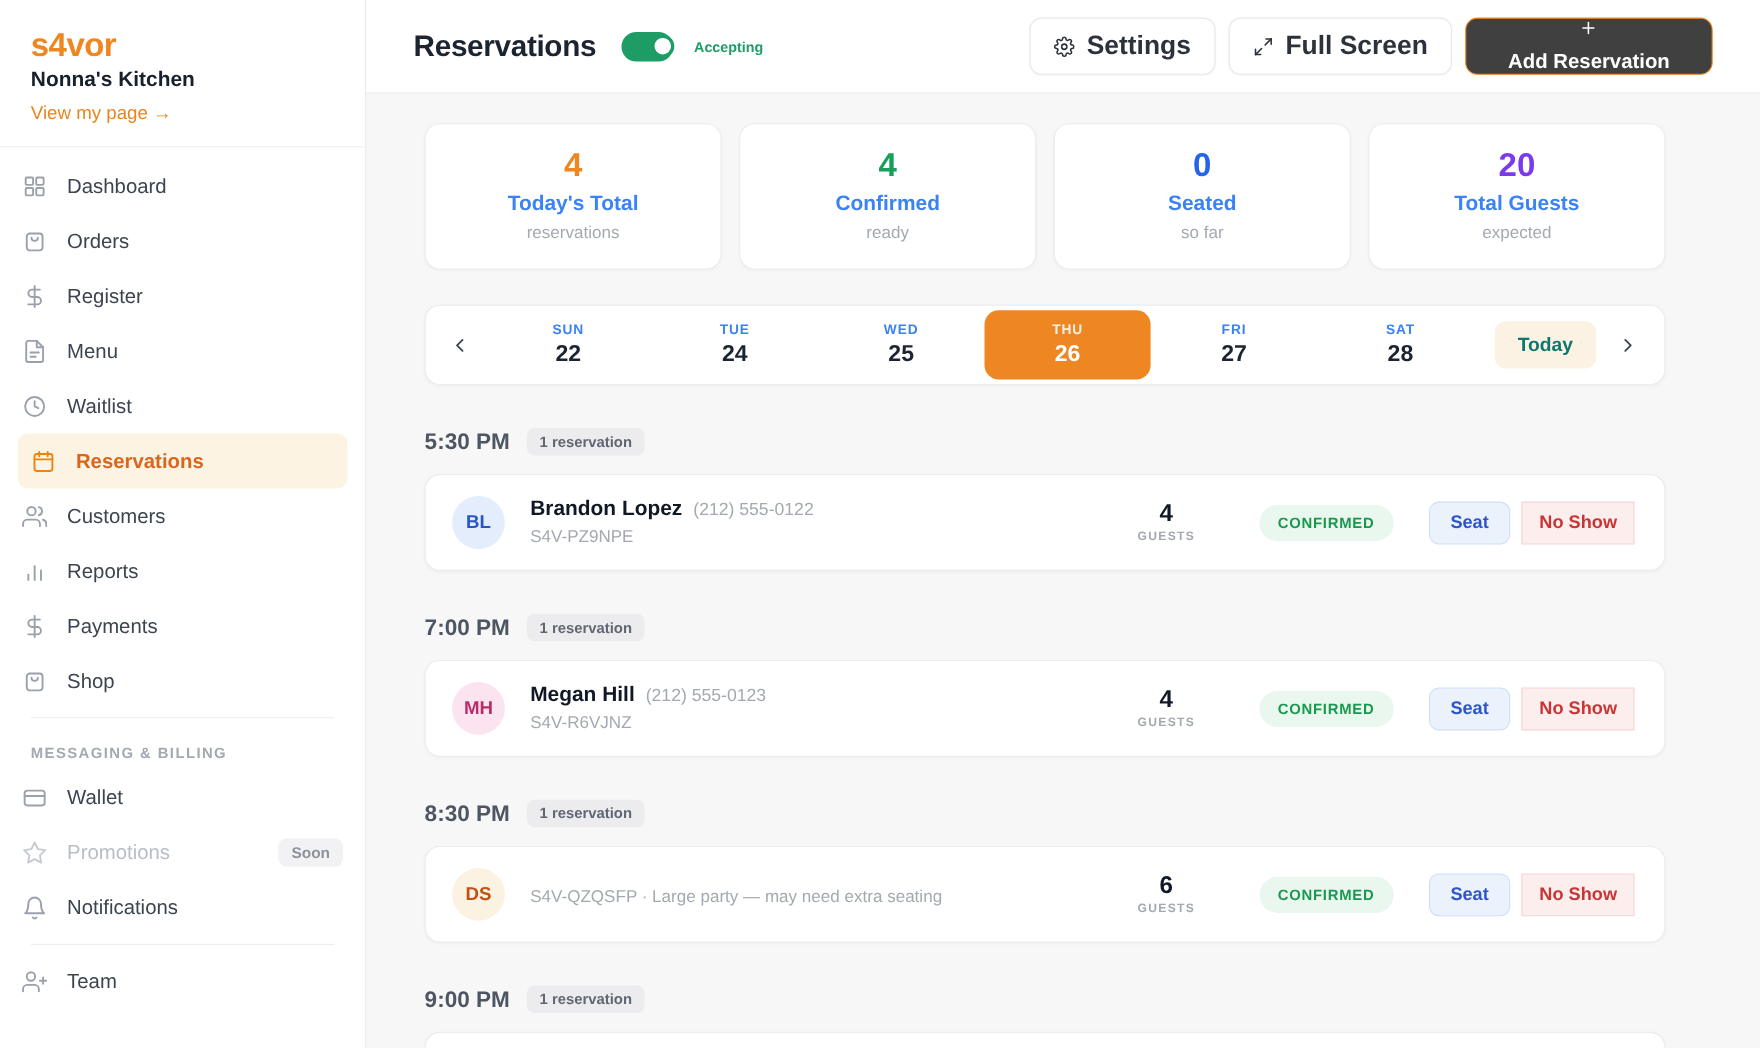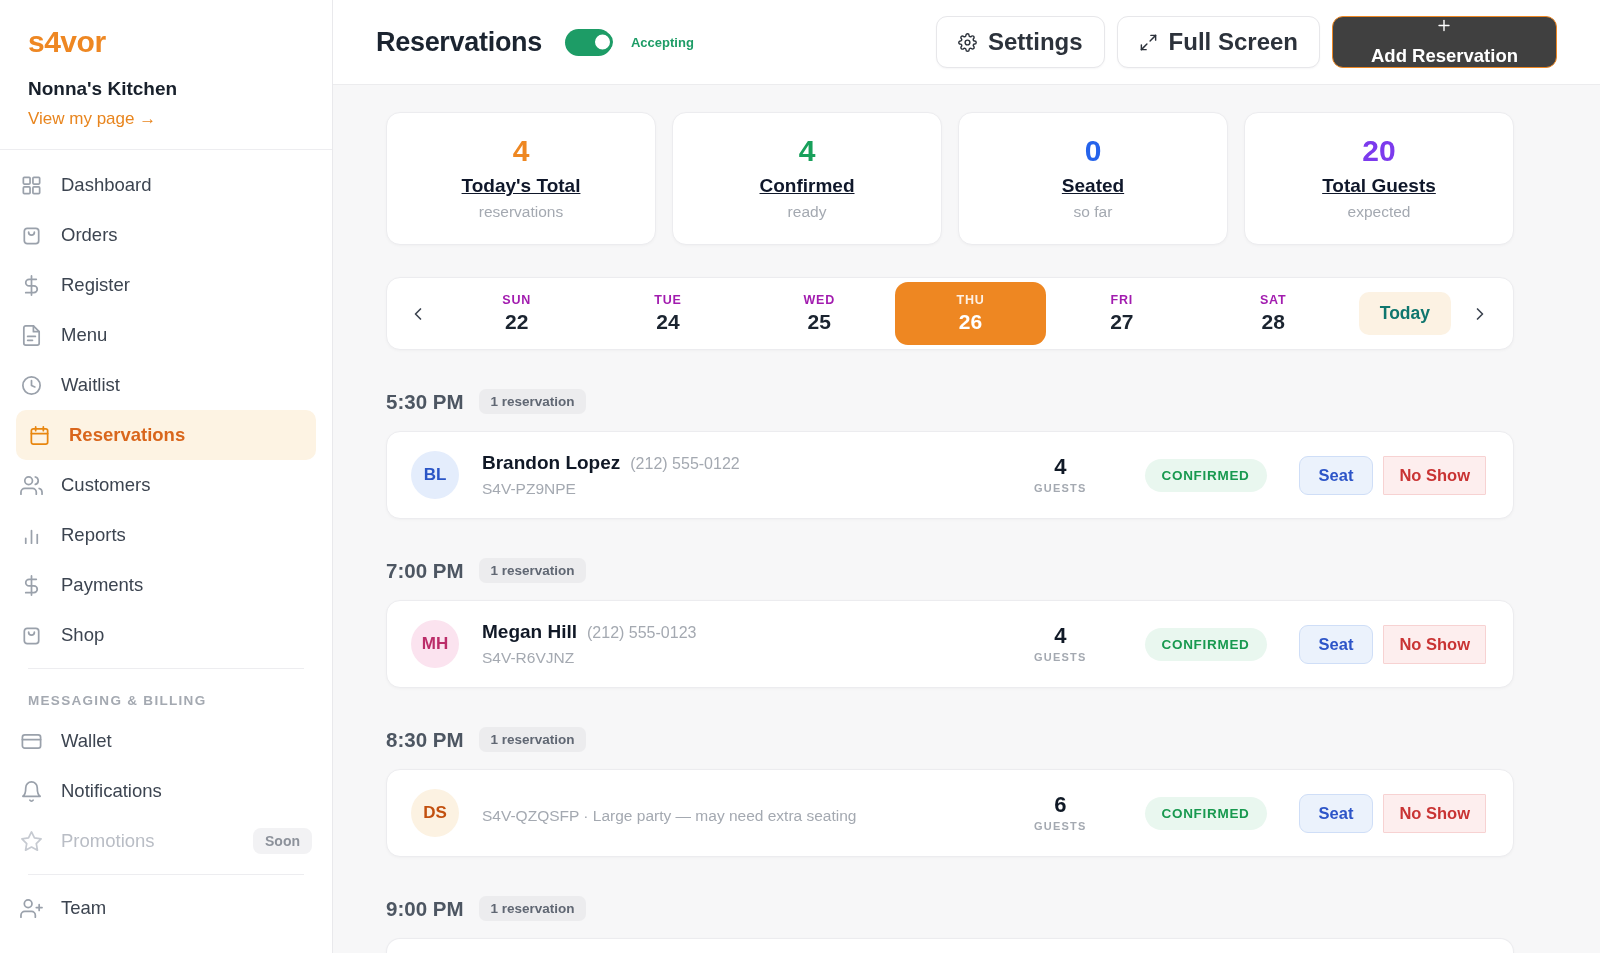--- a/index.html
+++ b/index.html
@@ -8,21 +8,21 @@
     width:1600px; height:953px; overflow:hidden;
     font-family:"Liberation Sans", sans-serif;
     background:#f7f7f8; color:#1b2430;
   }
   .app { display:flex; height:953px; }
 
   
   .sidebar { width:333px; min-width:333px; background:#fff; border-right:1px solid #e9e9ec; height:953px; overflow:hidden; }
   .sidebar-top { padding:25px 28px 0; }
   .logo { font-size:30px; font-weight:800; color:#ee8722; letter-spacing:-0.5px; }
-  .restaurant { margin-top:19px; font-size:19px; font-weight:700; color:#18202b; }
+  .restaurant { margin-top:3px; font-size:19px; font-weight:700; color:#18202b; }
   .view-link { display:inline-block; margin-top:9px; font-size:17px; font-weight:500; color:#e8851e; text-decoration:none; cursor:pointer;text-align:center; }
   .divider { height:1px; background:#ededf0; }
   .divider.full { margin:20px 0 10px; }
   .divider.inset { margin:8px 28px; }
   .nav-item { display:flex; align-items:center; height:50px; padding:0 20px; font-size:18.5px; font-weight:500; color:#3c4450; cursor:pointer; }
   .nav-icon { width:23px; height:23px; margin-right:18px; color:#9aa1ab; flex:none; }
   .nav-item.active { margin:0 16px; padding:0 12px; background:#fdf3e3; border-radius:10px; color:#d9661c; font-weight:600; }
   .nav-item.active .nav-icon { color:#e8860f; }
   .nav-item.disabled { color:#b9bdc5; cursor:default; }
   .nav-item.disabled .nav-icon { color:#c6cad1; }
@@ -41,29 +41,29 @@
   .btn.light { background:#fff; border:1px solid #e7e7ea; color:#2c323b; padding:0 21px; box-shadow:0 1px 2px rgba(16,24,40,.04); }
   .btn.primary { background:#404040; border:1px solid #ee8722; color:#fff; padding:0 38px; font-weight:700; font-size:18.5px;flex-direction:column; }
   .btn svg { width:19px; height:19px; }
   .btn.primary svg { width:20px; height:20px; }
 
   .content { padding:27px 86px 0 53px; }
 
   .stats-row { display:flex; gap:16px; }
   .stat-card { flex:1; height:133px; background:#fff; border:1px solid #ececef; border-radius:14px; display:flex; flex-direction:column; align-items:center; justify-content:center; box-shadow:0 1px 3px rgba(16,24,40,.03); }
   .stat-value { font-size:30px; font-weight:800; line-height:1; }
-  .stat-label { margin-top:9px; font-size:19px; font-weight:700; color:#0f172a;text-decoration:underline; }
+  .stat-label { margin-top:9px; font-size:19px; font-weight:700; color:#3b82f6; }
   .stat-sub { margin-top:6px; font-size:15.5px; color:#a4a9b1; }
 
   .date-strip { margin-top:32px; height:73px; background:#fff; border:1px solid #ececef; border-radius:14px; display:flex; align-items:center; padding:0 16px 0 14px; box-shadow:0 1px 3px rgba(16,24,40,.03); }
   .nav-chevron { width:34px; height:34px; display:flex; align-items:center; justify-content:center; color:#3c4450; cursor:pointer; background:none; border:none; padding:0; flex:none; }
   .nav-chevron svg { width:20px; height:20px; }
   .days { flex:1; display:flex; align-items:center; align-self:stretch; padding:4px 6px; }
   .day-cell { flex:1; height:63px; align-self:center; display:flex; flex-direction:column; align-items:center; justify-content:center; border-radius:13px; cursor:pointer; }
-  .day-dow { font-size:12.5px; font-weight:600; color:#a21caf; letter-spacing:0.8px; }
+  .day-dow { font-size:12.5px; font-weight:600; color:#3b82f6; letter-spacing:0.8px; }
   .day-num { margin-top:3px; font-size:21px; font-weight:700; color:#1b2430; }
   .day-cell.selected { background:#ee8722; }
   .day-cell.selected .day-dow { color:rgba(255,255,255,.88); }
   .day-cell.selected .day-num { color:#fff; }
   .today-btn { margin:0 12px 0 4px; background:#fcf2e3; color:#0f766e; border:none; font-family:inherit; font-size:17.5px; font-weight:700; padding:11px 21px; border-radius:10px; cursor:pointer; flex:none; }
 
   .group { margin-top:38px; }
   .group-header { display:flex; align-items:center; gap:16px; height:27px; }
   .group-time { font-size:20.5px; font-weight:700; color:#4d5662; }
   .group-count { background:#ececee; color:#606773; font-size:13.5px; font-weight:700; padding:5px 11px; border-radius:7px; }
@@ -179,33 +179,33 @@
       <div class="divider inset"></div>
       <div class="section-label">MESSAGING &amp; BILLING</div>
 
       <div class="nav-item">
         <svg class="nav-icon" viewBox="0 0 24 24" fill="none" stroke="currentColor" stroke-width="1.8" stroke-linecap="round" stroke-linejoin="round">
             <rect x="2.5" y="5" width="19" height="14" rx="2.5"></rect>
             <line x1="2.5" y1="10" x2="21.5" y2="10"></line>
           </svg>
         <span class="nav-label">Wallet</span>
       </div>
+      <div class="nav-item disabled">
+        <svg class="nav-icon" viewBox="0 0 24 24" fill="none" stroke="currentColor" stroke-width="1.8" stroke-linecap="round" stroke-linejoin="round">
+            <polygon points="12 2 15.09 8.26 22 9.27 17 14.14 18.18 21.02 12 17.77 5.82 21.02 7 14.14 2 9.27 8.91 8.26 12 2"></polygon>
+          </svg>
+        <span class="nav-label">Promotions</span>
+        <span class="soon-badge">Soon</span>
+      </div>
       <div class="nav-item">
         <svg class="nav-icon" viewBox="0 0 24 24" fill="none" stroke="currentColor" stroke-width="1.8" stroke-linecap="round" stroke-linejoin="round">
             <path d="M18 8a6 6 0 0 0-12 0c0 7-3 9-3 9h18s-3-2-3-9"></path>
             <path d="M13.7 21a2 2 0 0 1-3.4 0"></path>
           </svg>
         <span class="nav-label">Notifications</span>
-      </div>
-      <div class="nav-item disabled">
-        <svg class="nav-icon" viewBox="0 0 24 24" fill="none" stroke="currentColor" stroke-width="1.8" stroke-linecap="round" stroke-linejoin="round">
-            <polygon points="12 2 15.09 8.26 22 9.27 17 14.14 18.18 21.02 12 17.77 5.82 21.02 7 14.14 2 9.27 8.91 8.26 12 2"></polygon>
-          </svg>
-        <span class="nav-label">Promotions</span>
-        <span class="soon-badge">Soon</span>
       </div>
 
       <div class="divider inset"></div>
 
       <div class="nav-item">
         <svg class="nav-icon" viewBox="0 0 24 24" fill="none" stroke="currentColor" stroke-width="1.8" stroke-linecap="round" stroke-linejoin="round">
             <path d="M16 21v-2a4 4 0 0 0-4-4H5a4 4 0 0 0-4 4v2"></path>
             <circle cx="8.5" cy="7" r="4"></circle>
             <line x1="20" y1="8" x2="20" y2="14"></line>
             <line x1="17" y1="11" x2="23" y2="11"></line>

